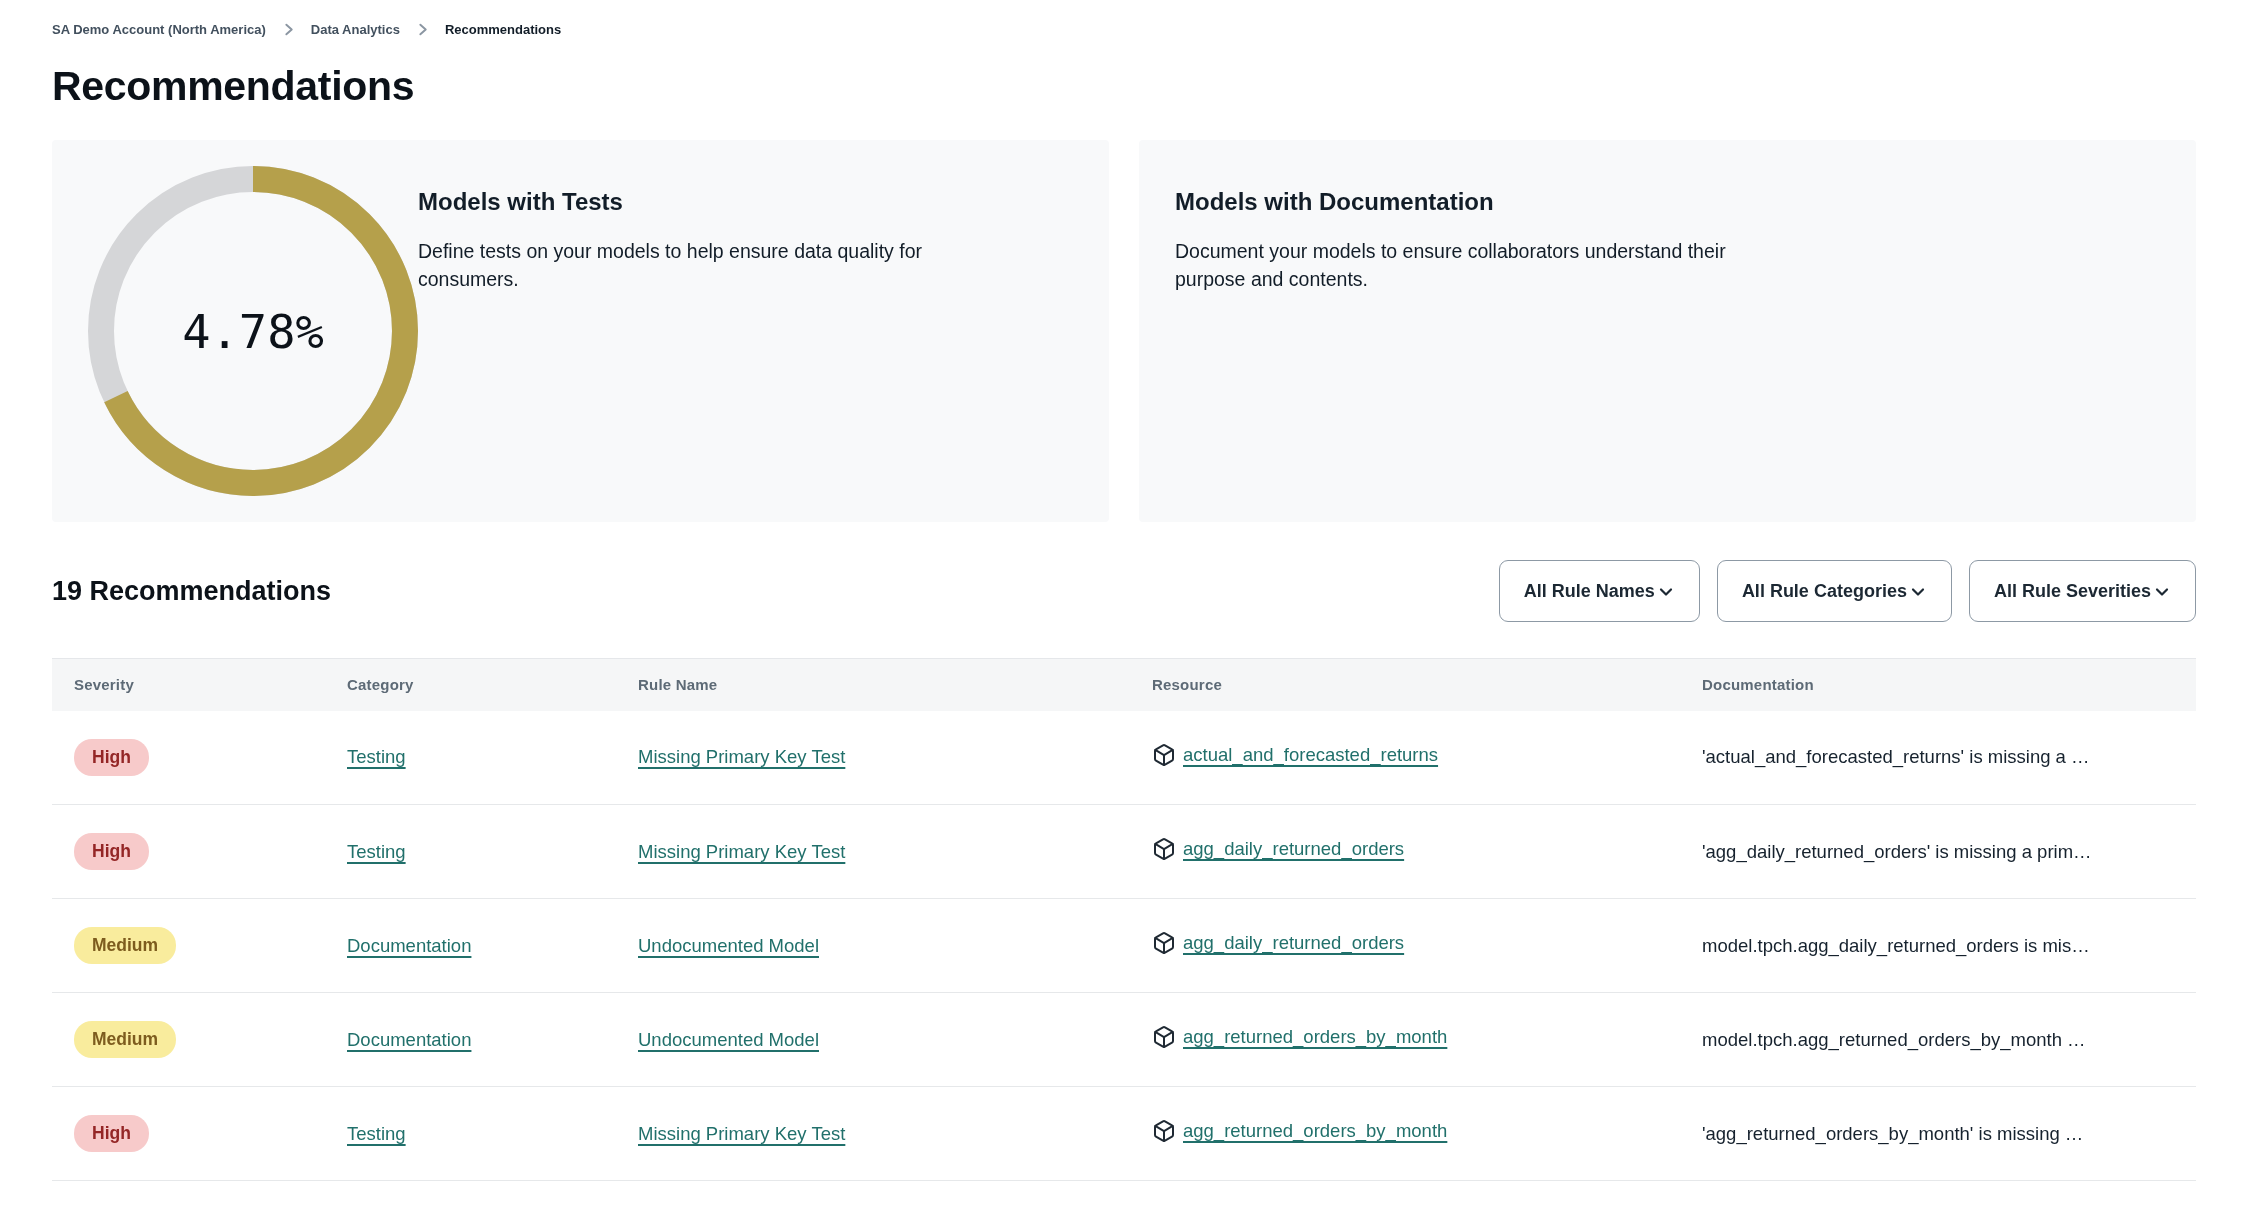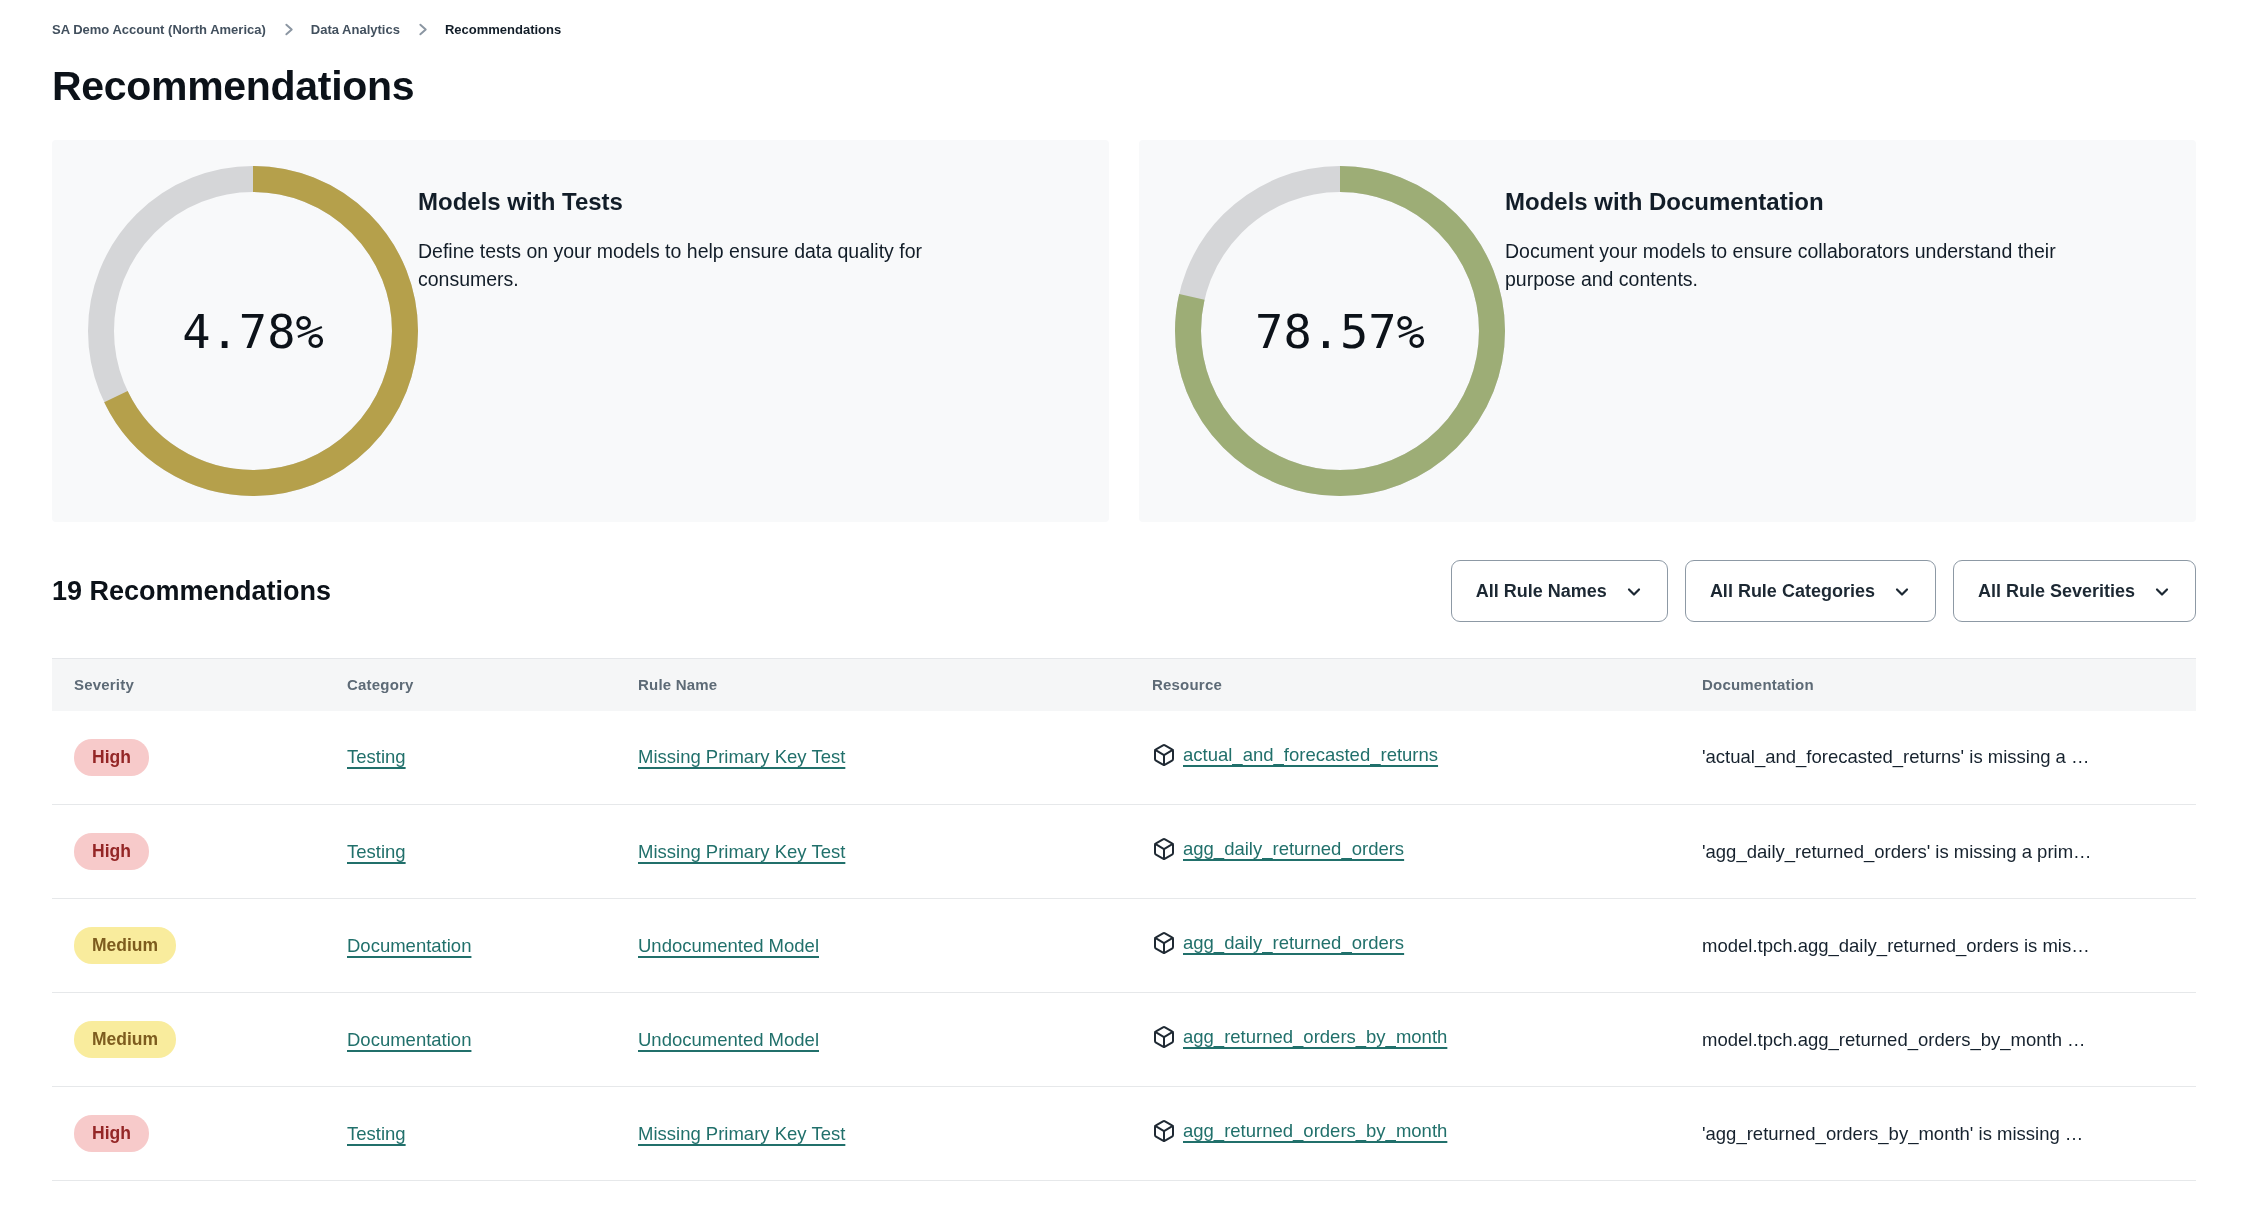--- a/index.html
+++ b/index.html
@@ -33,21 +33,21 @@
     justify-content: center; font-family: "DejaVu Sans Mono", monospace;
     font-size: 47px; font-weight: 500; color: #0c1219; }
   .card-text { padding-top: 22px; }
   .card-title { font-size: 24px; font-weight: 700; color: #121d28; margin: 0 0 22px 0; }
   .card-desc { font-size: 19.5px; line-height: 1.42; color: #121d28; margin: 0; max-width: 555px; }
 
   
   .list-header { display: flex; align-items: center; justify-content: space-between; margin-top: 38px; }
   .list-title { font-size: 27px; font-weight: 600; color: #0c1219; margin: 0; }
   .filters { display: flex; gap: 17px; }
-  .filter-btn { display: flex; align-items: center; gap: 18px; height: 62px; padding: 0 24px;
+  .filter-btn { display: flex; align-items: center; gap: 2px; height: 62px; padding: 0 24px;
     background: #ffffff; border: 1.5px solid #8d99a5; border-radius: 9px;
     font-family: inherit; font-size: 18px; font-weight: 600; color: #1c2833; cursor: pointer; }
   .filter-btn .chev { display: flex; align-items: center; margin-top: 2px; }
 
   
   .reco-table { width: 100%; border-collapse: collapse; table-layout: fixed; margin-top: 36px; }
   .reco-table thead th { background: #f5f6f7; border-top: 1px solid #e5e7ea;
     height: 52px; text-align: left; font-size: 15px; font-weight: 600;
     letter-spacing: 0.2px; color: #5d6a76; padding: 0; }
   .reco-table th:first-child, .reco-table td:first-child { padding-left: 22px; }
@@ -99,27 +99,20 @@
       </svg>
       <div class="donut-label">4.78%</div>
     </div>
     <div class="card-text">
       <h3 class="card-title">Models with Tests</h3>
       <p class="card-desc">Define tests on your models to help ensure data quality for consumers.</p>
     </div>
   </div>
 
   <div class="card">
-    <div class="donut-wrap">
-      <svg width="330" height="330" viewBox="0 0 330 330">
-        <circle class="track" cx="165" cy="165" r="152" fill="none" stroke-width="26" stroke="#d5d6d8"></circle>
-        <circle class="arc" cx="165" cy="165" r="152" fill="none" stroke-width="26" transform="rotate(-90 165 165)" stroke="#9dad76" stroke-dasharray="750.378201769352 955.044166691297"></circle>
-      </svg>
-      <div class="donut-label">78.57%</div>
-    </div>
     <div class="card-text">
       <h3 class="card-title">Models with Documentation</h3>
       <p class="card-desc">Document your models to ensure collaborators understand their purpose and contents.</p>
     </div>
   </div>
 </div>
 
   <div class="list-header">
     <h2 class="list-title">19 Recommendations</h2>
     <div class="filters">

